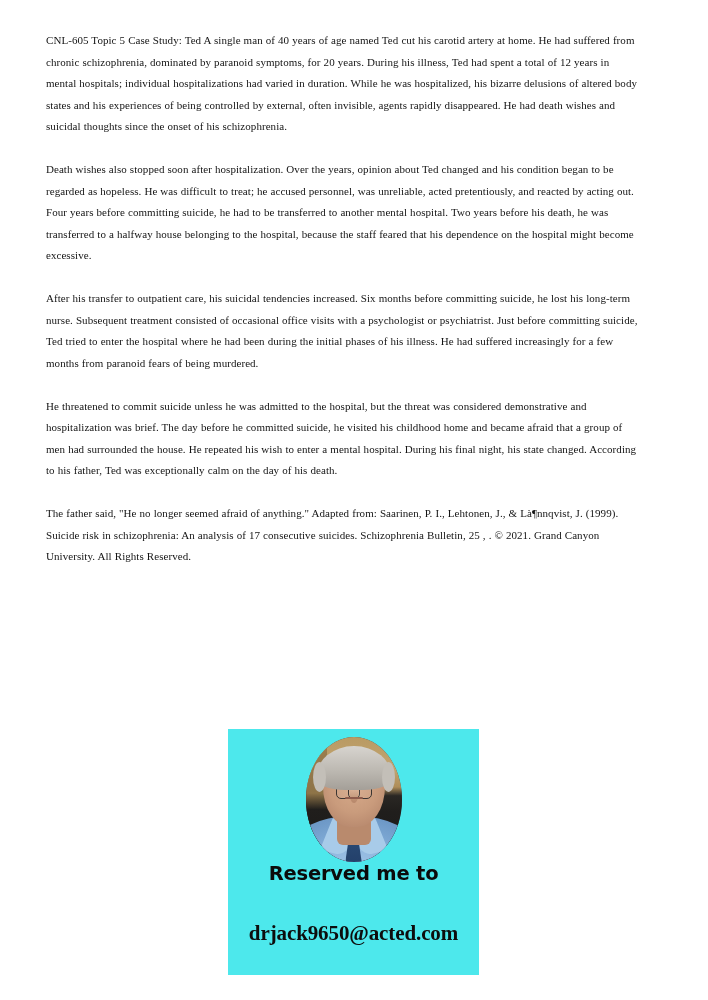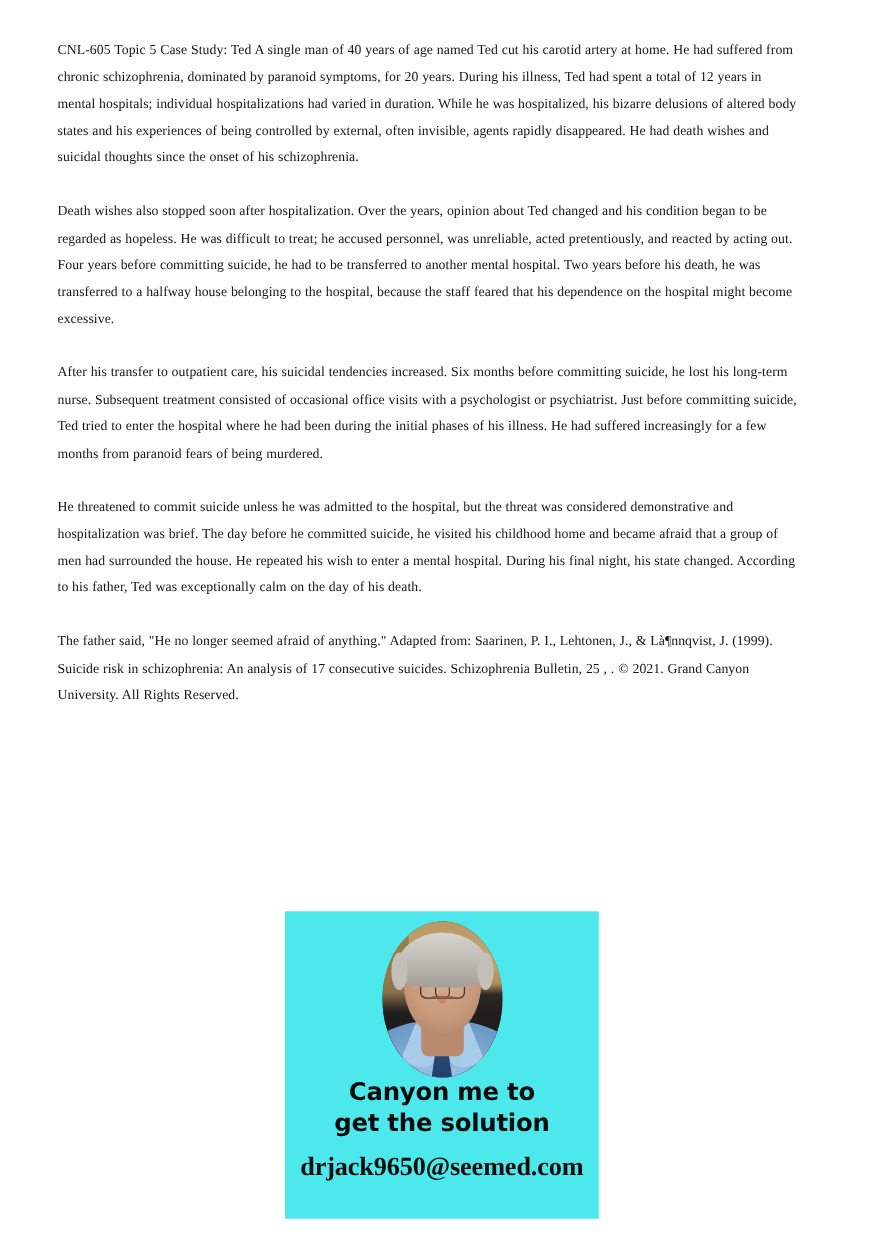--- a/index.html
+++ b/index.html
@@ -260,19 +260,18 @@
       <div class="ph-glass-l"></div>
       <div class="ph-glass-r"></div>
       <div class="ph-bridge"></div>
       <div class="ph-nose"></div>
       <div class="ph-mouth"></div>
     </div>
     <div class="ph-hair"></div>
   </div>
 
   <div class="card-heading">
-    <span class="l1">Canyon me to</span>
-    <span class="l2">get the solution</span>
+    <span class="l1">Reserved me to</span>
   </div>
 
-  <div class="card-email">drjack9650@seemed.com</div>
+  <div class="card-email">drjack9650@acted.com</div>
 
 </div>
 
 </body></html>

